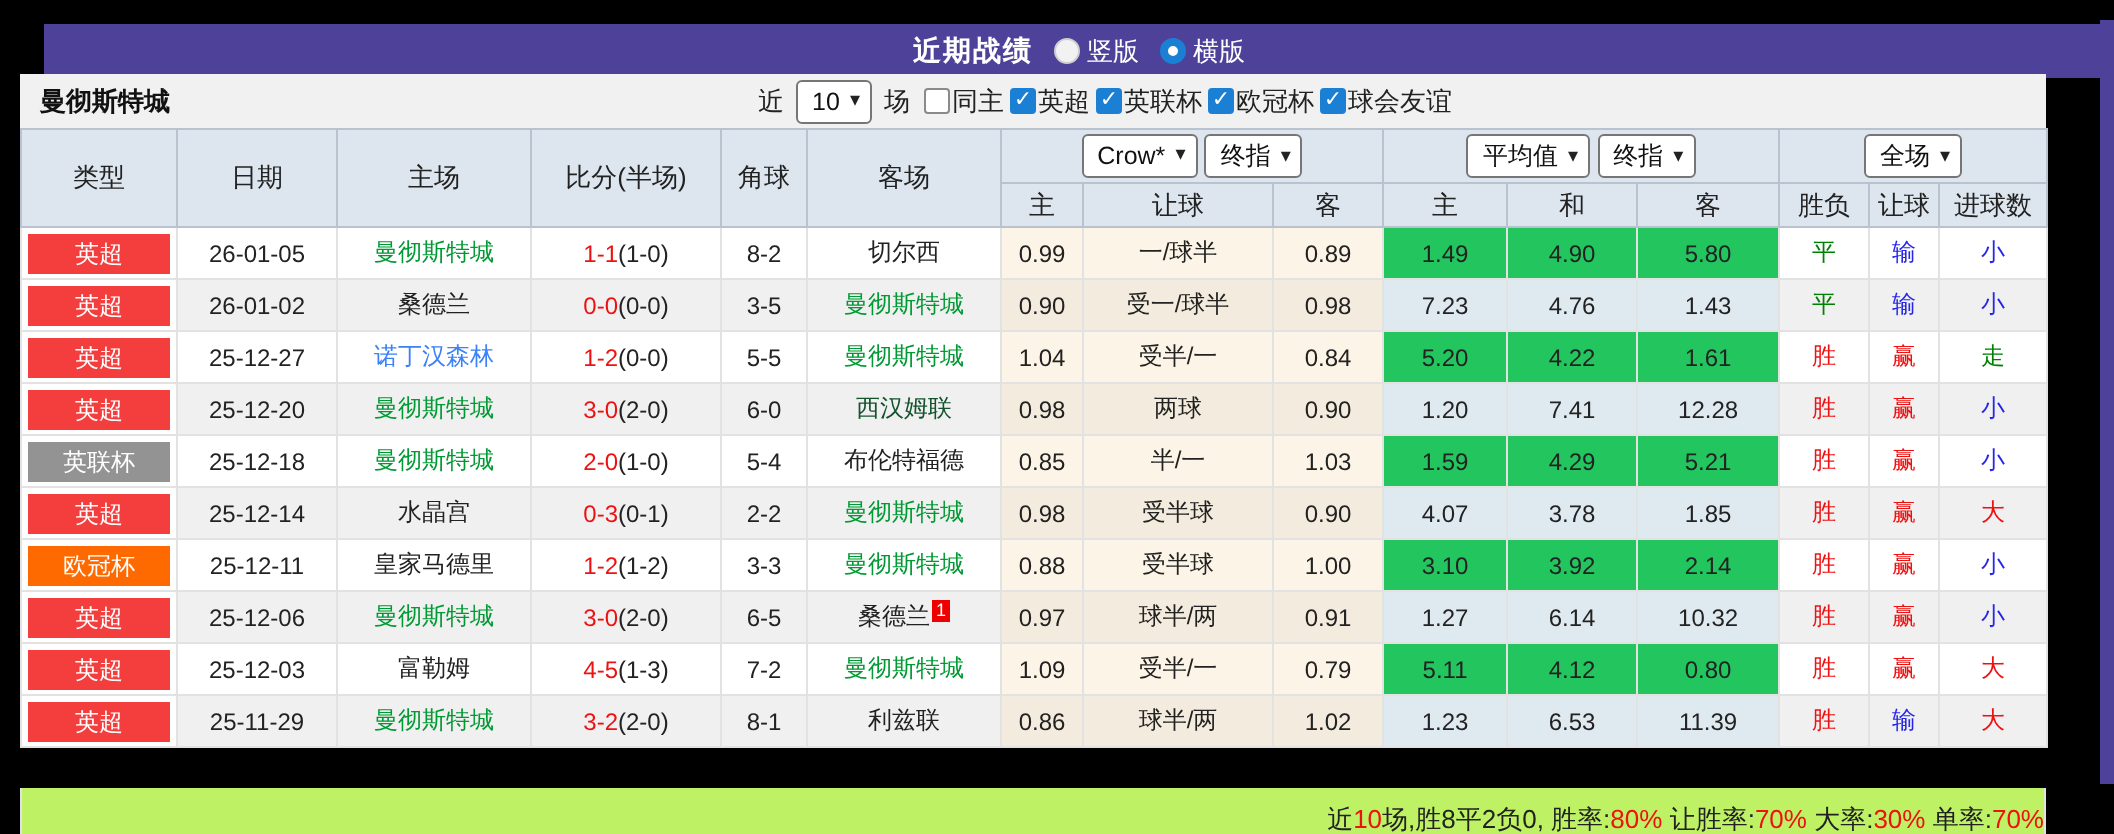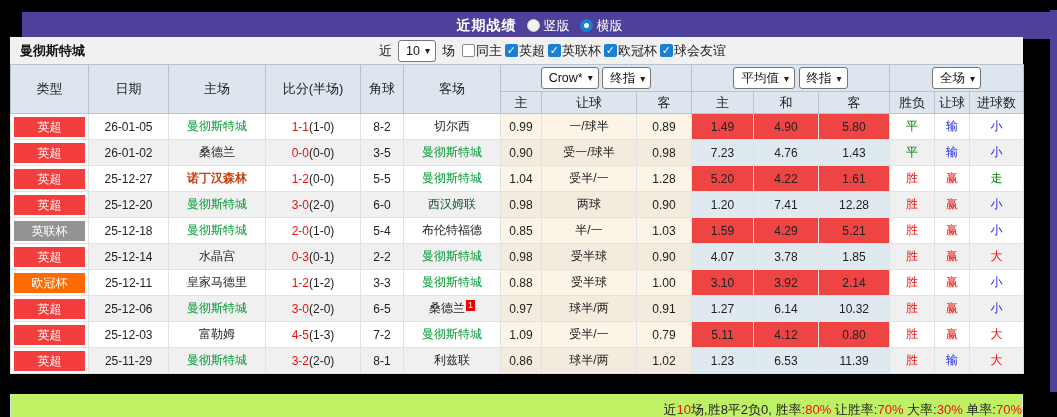--- a/index.html
+++ b/index.html
@@ -41,21 +41,21 @@
     padding:0;overflow:hidden;white-space:nowrap;
   }
   .sel-row th{height:26px;}
   .lbl-row th{height:21px;}
   td{
     border:1px solid #e2e2e2;height:25px;padding:0;text-align:center;font-size:12px;color:#222;
     overflow:hidden;white-space:nowrap;background:#fff;
   }
   tr.alt td{background:#f0f0f0;}
   td.c-crow{background:#fcf4e6;}  tr.alt td.c-crow{background:#f3ebdd;}
-  td.c-euro{background:#ef4444;}  tr.alt td.c-euro{background:#dfe9f0;}
+  td.c-euro{background:#22c55e;}  tr.alt td.c-euro{background:#dfe9f0;}
   td.c-type{background:#fff !important;}
   .badge{display:block;margin:2px 3px;height:20px;line-height:20px;color:#fff;font-size:12px;}
   .score-main{color:#ee1111;}
   .half{color:#222;}
   .red-card{
     display:none;background:#e00;color:#fff;font-size:9px;line-height:11px;height:11px;
     padding:0 2px;vertical-align:top;margin-left:1px;
   }
   .res{font-weight:normal;}
   .summary{
@@ -216,27 +216,27 @@
     <td class="c-euro">1.43</td>
     <td class="res" style="color: rgb(0, 128, 0);">平</td>
     <td class="res" style="color: rgb(38, 38, 232);">输</td>
     <td class="res" style="color: rgb(38, 38, 232);">小</td>
   </tr>
         <tr>
     <td class="c-type">
             <span class="badge" style="background: rgb(244, 61, 61);">英超</span>
           </td>
     <td>25-12-27</td>
-    <td><span style="color: #c2410c; font-weight: bold;">诺丁汉森林</span></td>
+    <td><span style="color: #3b82f6;">诺丁汉森林</span></td>
     <td><span class="score-main">1-2</span><span class="half">(0-0)</span></td>
     <td>5-5</td>
     <td><span style="color: rgb(0, 153, 51);">曼彻斯特城</span></td>
     <td class="c-crow">1.04</td>
     <td class="c-crow">受半/一</td>
-    <td class="c-crow">1.28</td>
+    <td class="c-crow">0.84</td>
     <td class="c-euro">5.20</td>
     <td class="c-euro">4.22</td>
     <td class="c-euro">1.61</td>
     <td class="res" style="color: rgb(238, 17, 17);">胜</td>
     <td class="res" style="color: rgb(238, 17, 17);">赢</td>
     <td class="res" style="color: rgb(0, 128, 0);">走</td>
   </tr>
         <tr class="alt">
     <td class="c-type">
             <span class="badge" style="background: rgb(244, 61, 61);">英超</span>

